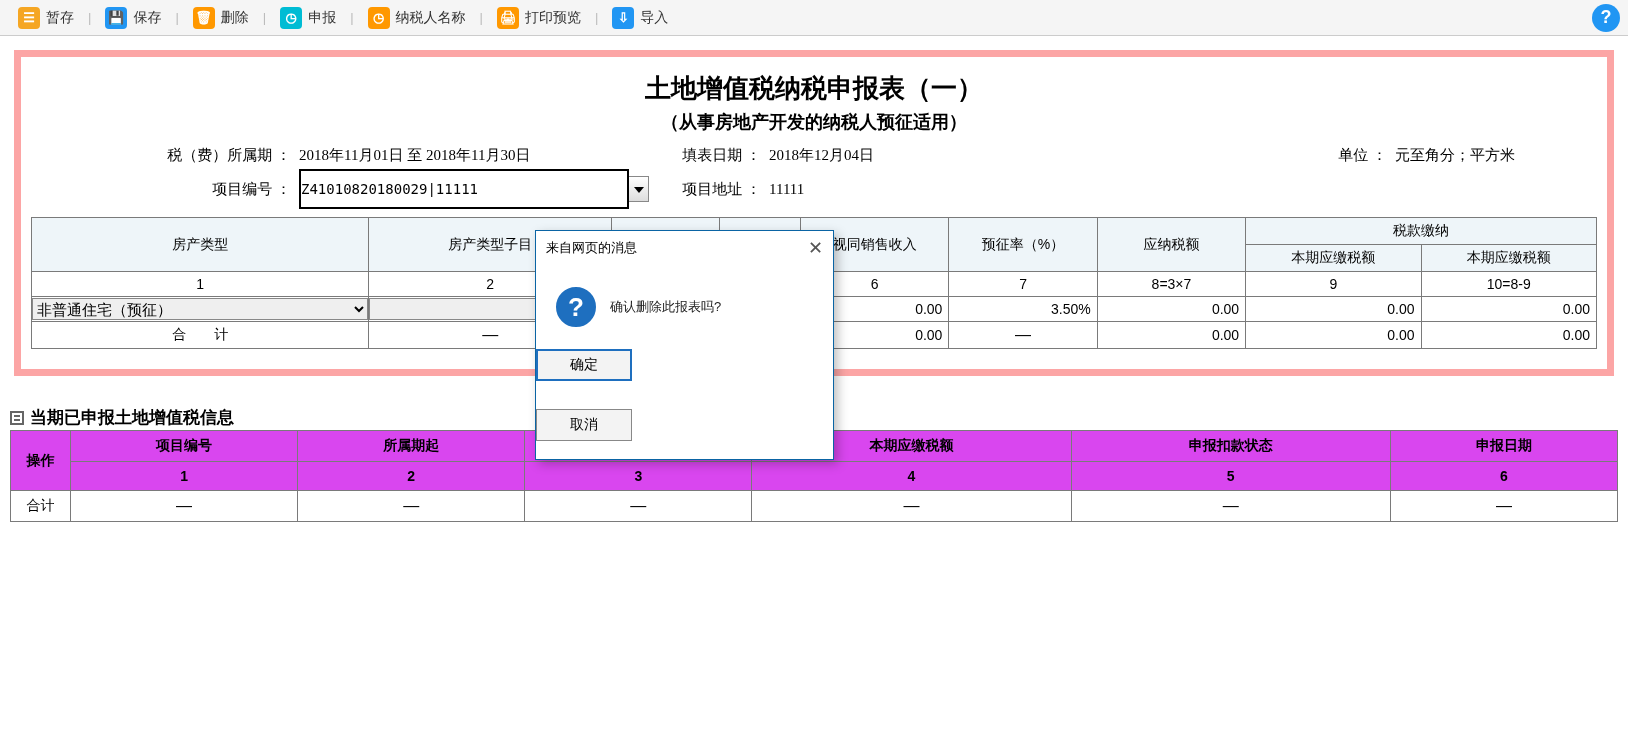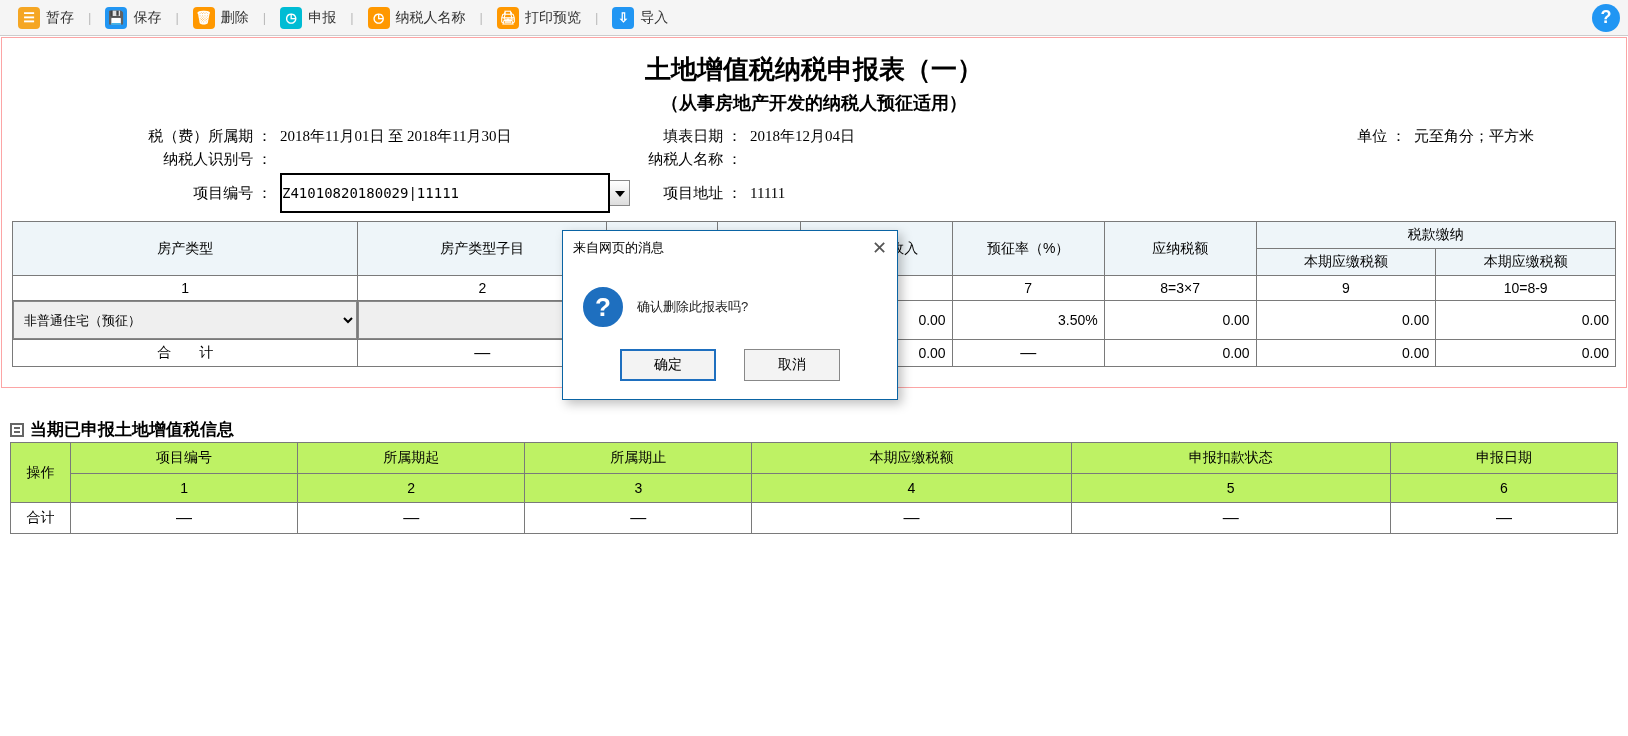--- a/index.html
+++ b/index.html
@@ -53,22 +53,22 @@
     width: 28px; height: 28px;
     border-radius: 50%;
     background: #2196f3;
     color: #fff;
     font-weight: bold;
     font-size: 18px;
     display:flex;align-items:center;justify-content:center;
     cursor:pointer;
   }
   .page {
-    border: 1px solid #fca5a5;
-    margin: 1px;
+    border: 7px solid #fca5a5;
+    margin: 14px;
     padding-bottom: 20px;
   }
   .form-title {
     font-family: SimSun, serif;
     font-size: 26px;
     font-weight: bold;
     text-align: center;
     margin: 14px 0 4px;
   }
   .form-subtitle {
@@ -112,62 +112,62 @@
     border:1px solid #888;border-left:none;
     background:linear-gradient(#fff,#ddd);
     vertical-align:top;position:relative;
   }
   .select-arrow::after{
     content:"";position:absolute;left:5px;top:10px;
     border-left:5px solid transparent;border-right:5px solid transparent;
     border-top:6px solid #000;
   }
   .row-select{
-    width:100%;height:38px;border:1px solid #888;font-size:13px;text-align:left;padding-left:6px;
+    width:100%;height:22px;border:1px solid #888;font-size:15px;text-align:left;padding-left:0;
   }
   .section-title {
     font-size: 17px;
     font-weight: bold;
     margin: 30px 10px 1px;
     display:flex;align-items:center;gap:6px;
   }
   .sec-icon{width:14px;height:14px;border:2px solid #666;display:inline-block;position:relative;}
   .sec-icon::before{content:"";position:absolute;inset:2px;background:repeating-linear-gradient(#666 0 2px,transparent 2px 4px);}
   .grid2 {
     border-collapse: collapse;
     width: calc(100% - 20px);
     margin: 0 10px;
     font-size: 14px;
   }
   .grid2 th, .grid2 td {
     border:1px solid #7a7a7a;
     padding:6px 6px;
     text-align:center;
   }
-  .grid2 th { background:#bef264; font-weight:normal;}
+  .grid2 th { background:#d946ef; font-weight:bold;}
   .em-dash { font-size:16px; }
 
   
   .modal {
     position: absolute;
-    left: 562px; top: 230px;
-    width: 336px;
+    left: 535px; top: 230px;
+    width: 299px;
     background:#fff;
     border:1px solid #0a64a4;
     box-shadow: 4px 4px 10px rgba(0,0,0,.25);
     z-index: 50;
   }
   .modal-title{
     font-size:13px;padding:6px 10px;display:flex;justify-content:space-between;align-items:center;
   }
   .modal-close{cursor:pointer;font-size:18px;color:#555;}
   .modal-body{display:flex;align-items:center;gap:14px;padding:22px 20px 10px;}
   .q-icon{width:40px;height:40px;border-radius:50%;background:#1e6fbf;color:#fff;font-size:26px;font-weight:bold;display:flex;align-items:center;justify-content:center;border:2px solid #1e6fbf;}
   .modal-msg{font-size:13px;color:#222;}
-  .modal-foot{display:flex;justify-content:center;gap:28px;padding:12px 0 18px;}
+  .modal-foot{display:flex;justify-content:center;gap:28px;padding:12px 0 18px;flex-direction:column;}
   .mbtn{width:96px;height:32px;border:1px solid #888;background:#f3f3f3;font-size:14px;cursor:pointer;}
   .mbtn.primary{border:2px solid #1e6fbf;}
 </style>
 </head>
 <body>
 
 <div class="toolbar">
   <button class="toolbar-btn">
     <span class="tb-icon ic-orange">☰</span>
     <span>暂存</span>
@@ -211,26 +211,20 @@
 
   <div class="info-row">
     <div class="info-cell" style="width:250px;justify-content:flex-end;">税（费）所属期 ：</div>
     <div class="info-cell" style="width:320px;padding-left:8px;">2018年11月01日 至 2018年11月30日</div>
     <div class="info-cell" style="width:150px;justify-content:flex-end;">填表日期 ：</div>
     <div class="info-cell" style="width:200px;padding-left:8px;">2018年12月04日</div>
     <div class="info-cell" style="flex:1;justify-content:flex-end;">单位 ：</div>
     <div class="info-cell" style="padding-left:8px;width:200px;">元至角分；平方米</div>
   </div>
 
-  <div class="info-row">
-    <div class="info-cell" style="width:250px;justify-content:flex-end;">纳税人识别号 ：</div>
-    <div class="info-cell" style="width:320px;padding-left:8px;"></div>
-    <div class="info-cell" style="width:150px;justify-content:flex-end;">纳税人名称 ：</div>
-    <div class="info-cell" style="padding-left:8px;"></div>
-  </div>
 
   <div class="info-row" style="align-items:center;">
     <div class="info-cell" style="width:250px;justify-content:flex-end;">项目编号 ：</div>
     <div class="info-cell" style="width:360px;padding-left:8px;">
       <input class="proj-select" value="Z41010820180029|11111" style="">
       <span class="select-arrow"></span>
     </div>
     <div class="info-cell" style="width:110px;justify-content:flex-end;">项目地址 ：</div>
     <div class="info-cell" style="padding-left:8px;">11111</div>
   </div>

